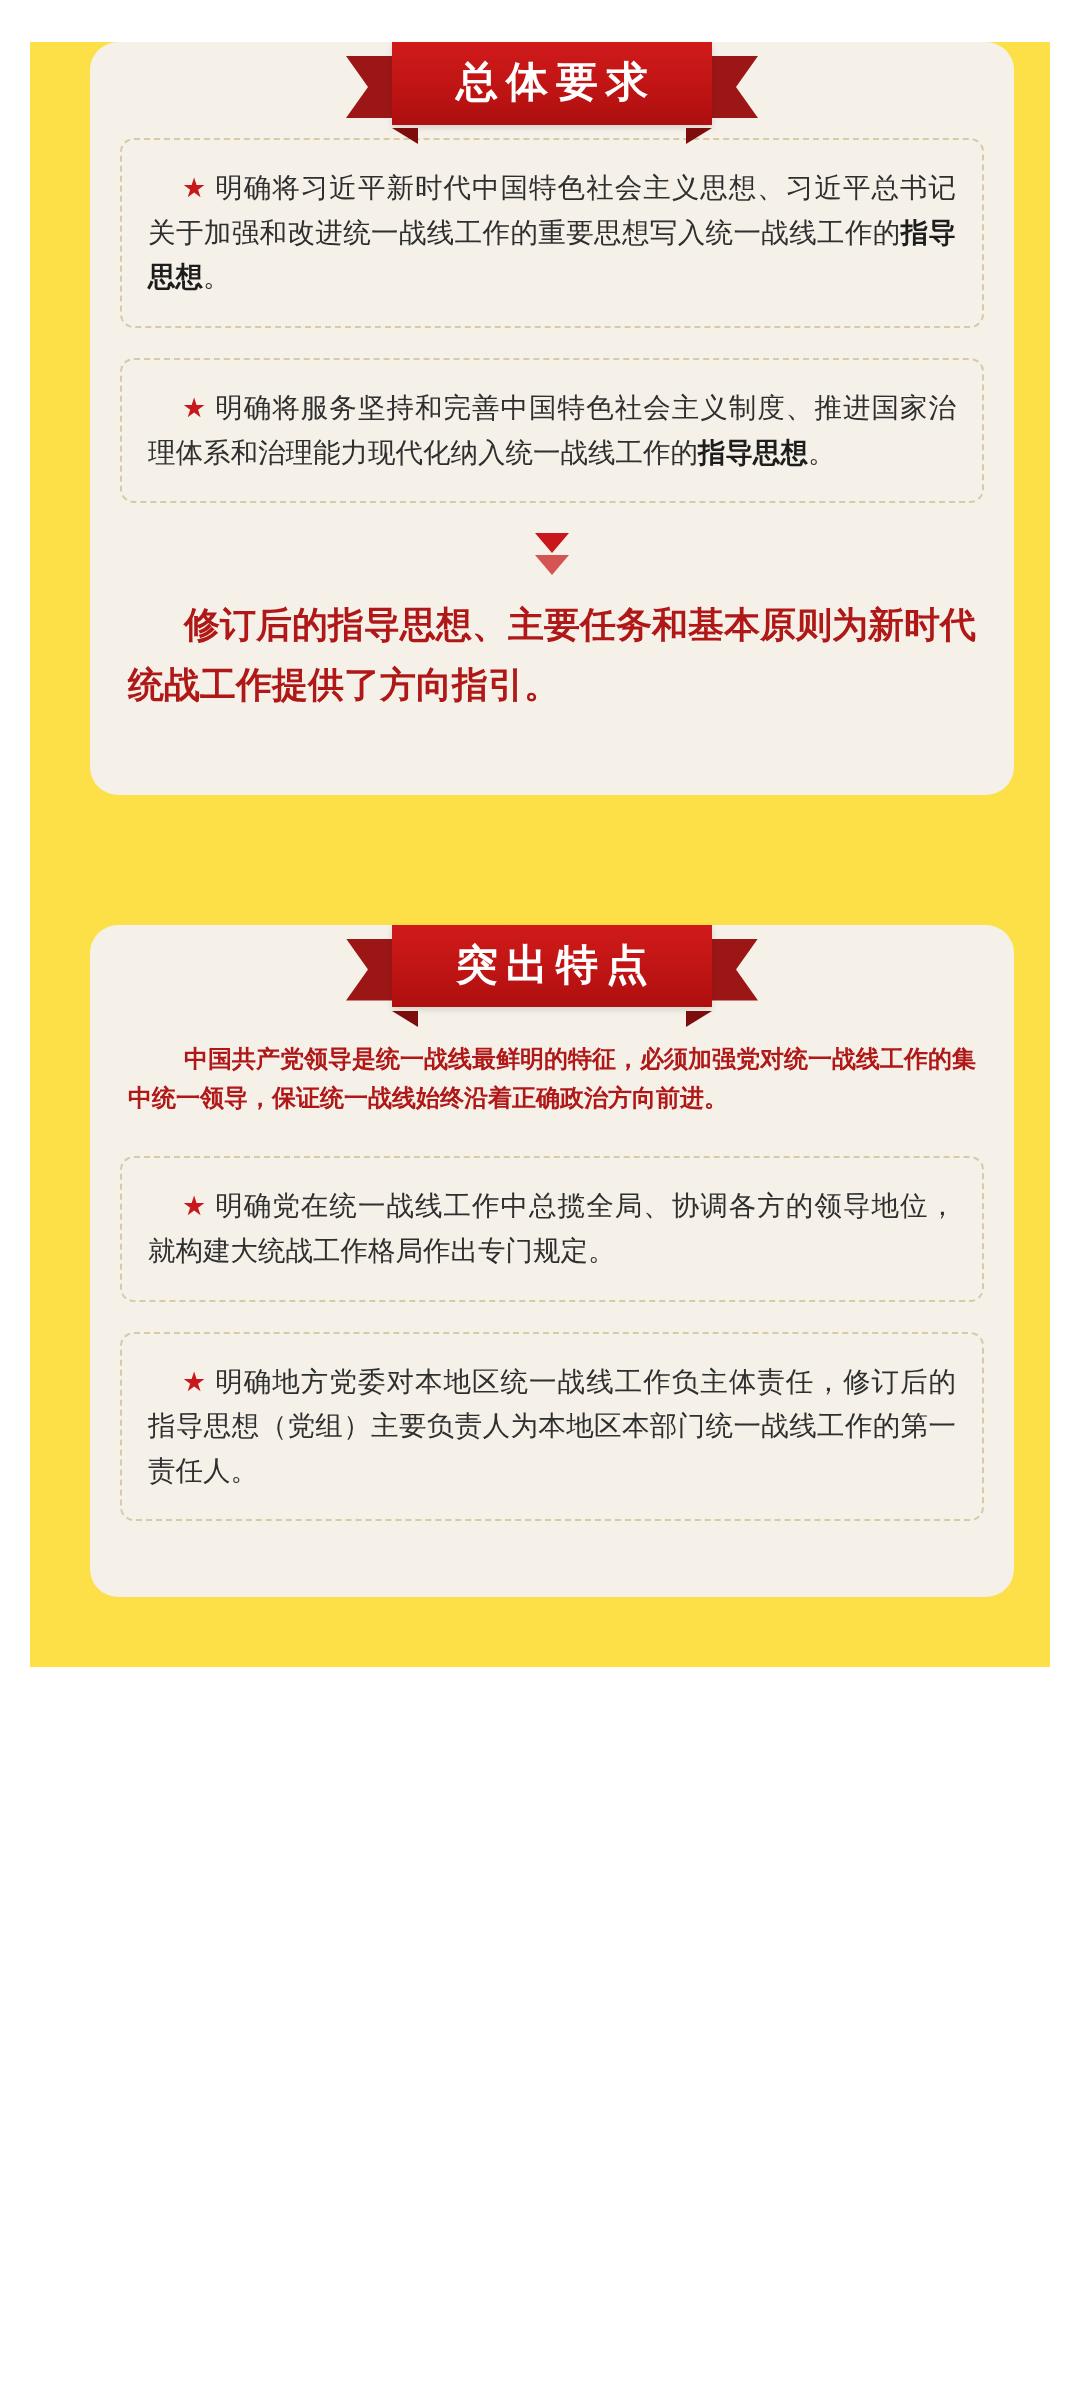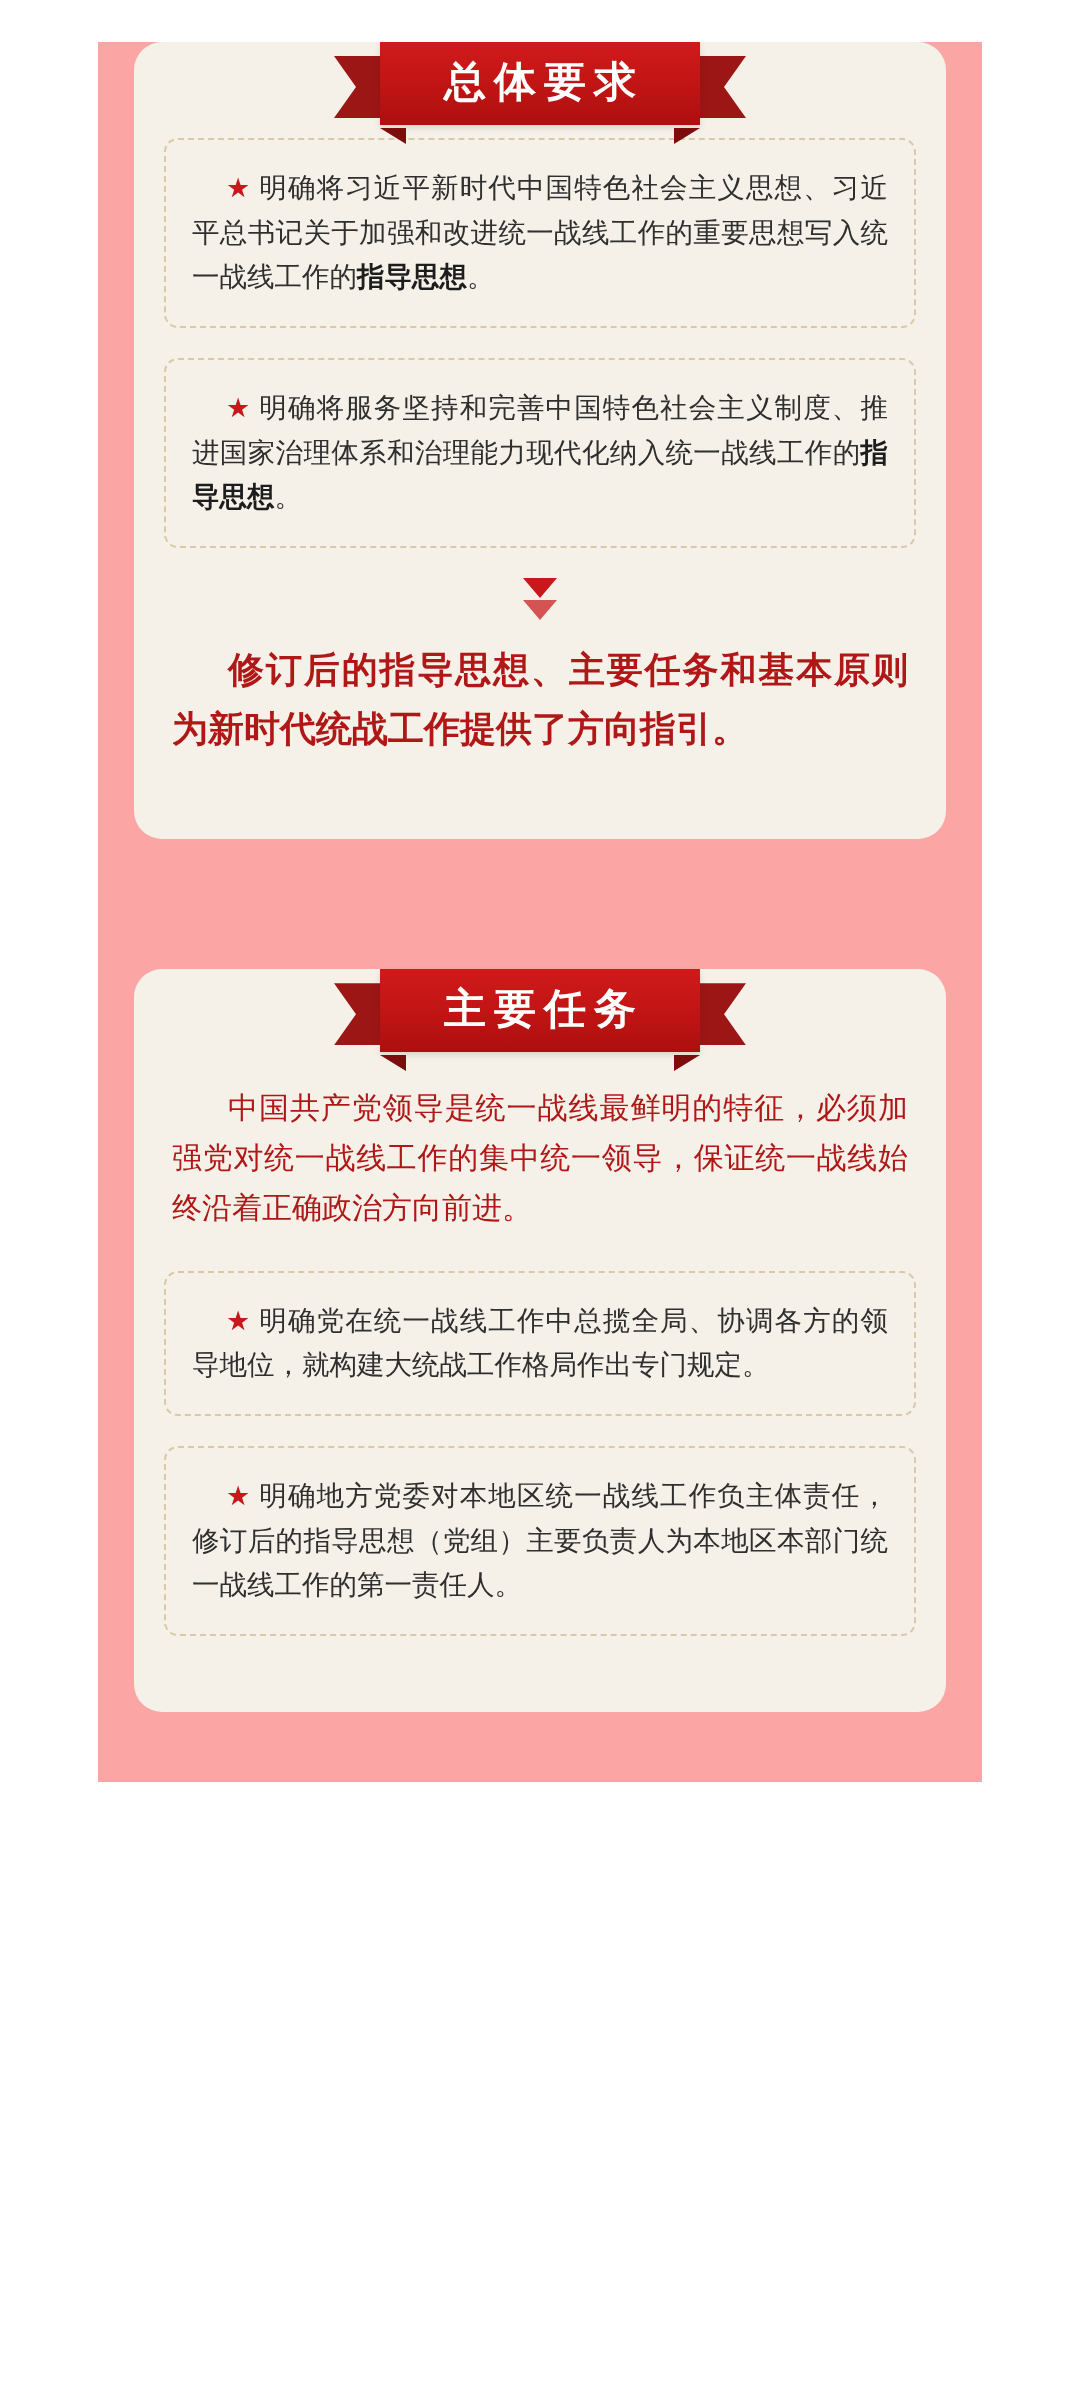--- a/index.html
+++ b/index.html
@@ -8,24 +8,25 @@
     padding: 0;
     background: #ffffff;
   }
   body {
     width: 1080px;
     font-family: "Liberation Sans", "DejaVu Sans", sans-serif;
     color: #2b2b2b;
     -webkit-font-smoothing: antialiased;
   }
   .page {
-    width: 884px;
+    width: 1020px;
     margin: 0 auto;
-    background: #fca5a5;
+    background: #fde047;
     padding-bottom: 10px;
+    padding-left: 24px;
   }
 
   
   .section {
     position: relative;
     margin: 0 36px 60px 36px;
   }
   .section-body {
     background: #f5f1e8;
     border-radius: 28px;
@@ -132,22 +133,22 @@
     font-size: 36px;
     font-weight: bold;
     line-height: 1.66;
     text-align: justify;
     margin: 10px 8px 34px 8px;
   }
   .highlight .indent { padding-left: 56px; }
 
   .feature-lead {
     color: #b01818;
-    font-size: 30px;
-    font-weight: normal;
+    font-size: 24px;
+    font-weight: bold;
     line-height: 1.66;
     text-align: justify;
     margin: 18px 8px 38px 8px;
   }
   .feature-lead .indent { padding-left: 56px; }
 
   
   .arrows {
     display: flex;
     flex-direction: column;
@@ -211,21 +212,21 @@
   </div>
 
   <div class="gap"></div>
 
   <div class="section">
 
     <div class="ribbon">
       <div class="ribbon-inner">
         <div class="ribbon-tail left"></div>
         <div class="ribbon-tail right"></div>
-        <div class="ribbon-main">主要任务</div>
+        <div class="ribbon-main">突出特点</div>
         <div class="ribbon-fold left"></div>
         <div class="ribbon-fold right"></div>
       </div>
     </div>
 
     <div class="section-body">
 
       <div class="feature-lead">
         <span class="indent"></span><span>中国共产党领导是统一战线最鲜明的特征，必须加强党对统一战线工作的集中统一领导，保证统一战线始终沿着正确政治方向前进。</span>
       </div>

